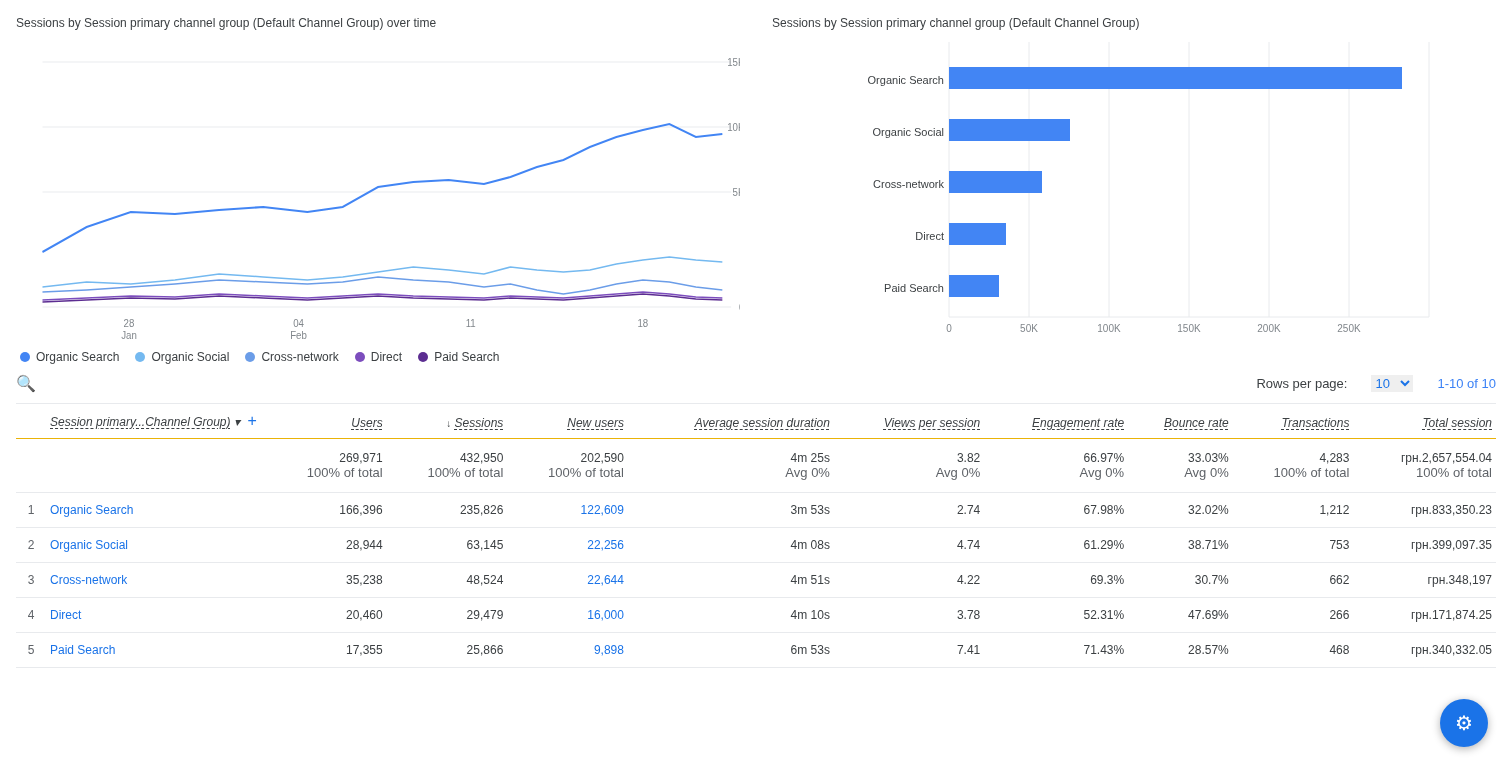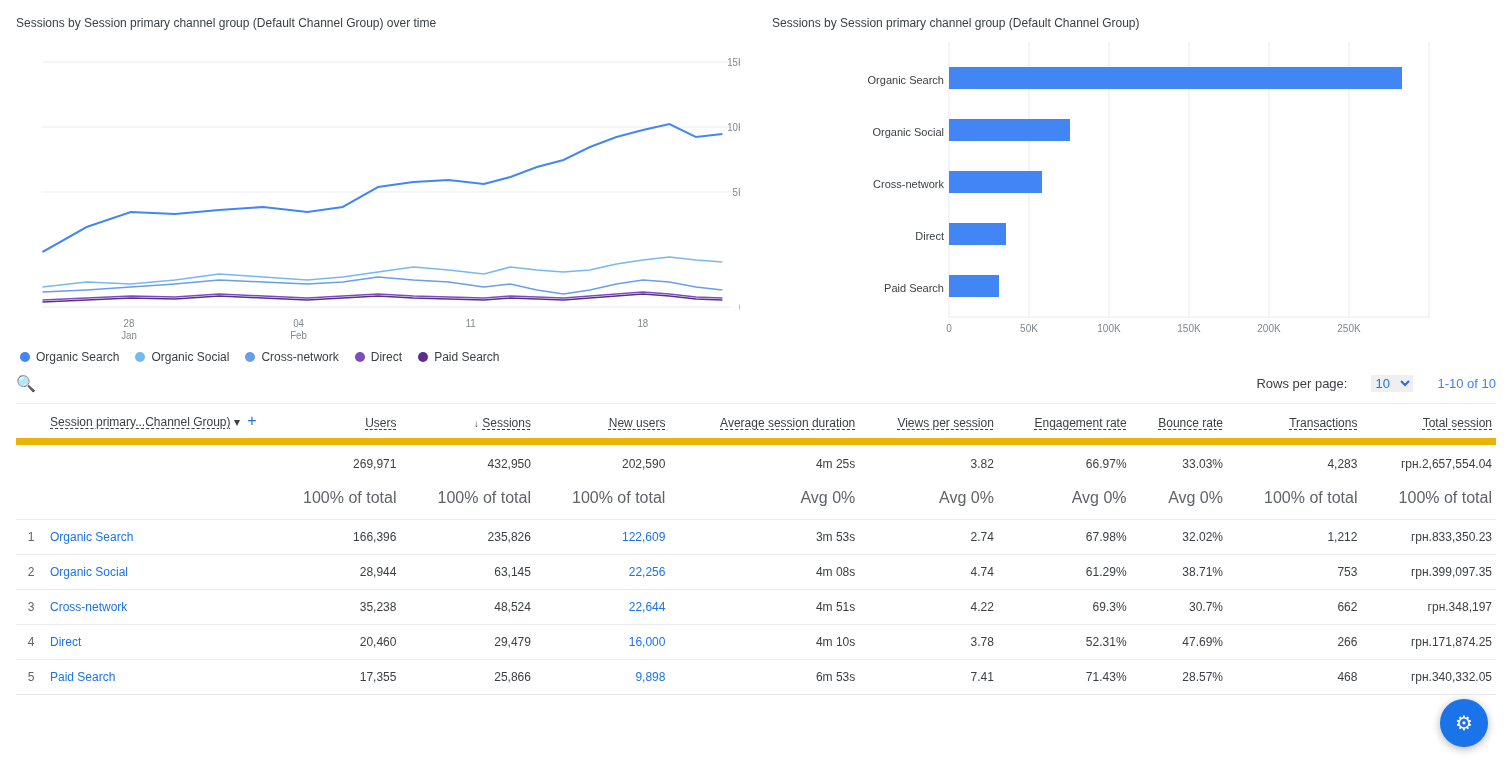--- a/index.html
+++ b/index.html
@@ -21,27 +21,27 @@
     .bar-chart-area { position: relative; height: 320px; width: 100%; }
 
     .table-section { padding: 0 16px 16px 16px; }
 
     .search-bar { display: flex; align-items: center; gap: 8px; padding: 10px 0; border-bottom: 1px solid #e8eaed; }
     .search-icon { color: #9aa0a6; font-size: 16px; }
     .search-input { border: none; outline: none; font-size: 13px; color: #3c4043; flex: 1; }
 
     table { width: 100%; border-collapse: collapse; font-size: 12px; }
     thead tr { border-bottom: 1px solid #e8eaed; }
-    thead th { padding: 8px 4px; text-align: right; font-weight: 400; color: #3c4043; vertical-align: bottom; border-bottom: 7px solid #eab308; cursor: pointer; white-space: nowrap; }
+    thead th { padding: 8px 4px; text-align: right; font-weight: 400; color: #3c4043; vertical-align: bottom; border-bottom: 1px solid #eab308; cursor: pointer; white-space: nowrap; font-style: italic; }
     thead th:first-child, thead th:nth-child(2) { text-align: left; }
     thead th .col-label { text-decoration: underline; text-decoration-style: dashed; text-underline-offset: 2px; }
 
     .totals-row td { padding: 12px 4px; text-align: right; color: #3c4043; border-bottom: 1px solid #e8eaed; }
     .totals-row td:first-child { text-align: left; }
-    .sub-label { font-size: 16px; color: #5f6368; margin-top: 18px; }
+    .sub-label { font-size: 13px; color: #5f6368; }
 
     tbody tr { border-bottom: 1px solid #e8eaed; }
     tbody td { padding: 10px 4px; text-align: right; vertical-align: middle; }
     tbody td:first-child { text-align: center; color: #5f6368; width: 30px; }
     tbody td:nth-child(2) { text-align: left; font-weight: 500; }
     .link-cell { color: #1a73e8; text-decoration: none; }
     .sort-icon { font-size: 10px; }
 
     .add-btn { color: #1a73e8; font-size: 16px; cursor: pointer; margin-left: 4px; }
     .dropdown-btn { color: #3c4043; font-size: 12px; cursor: pointer; }

